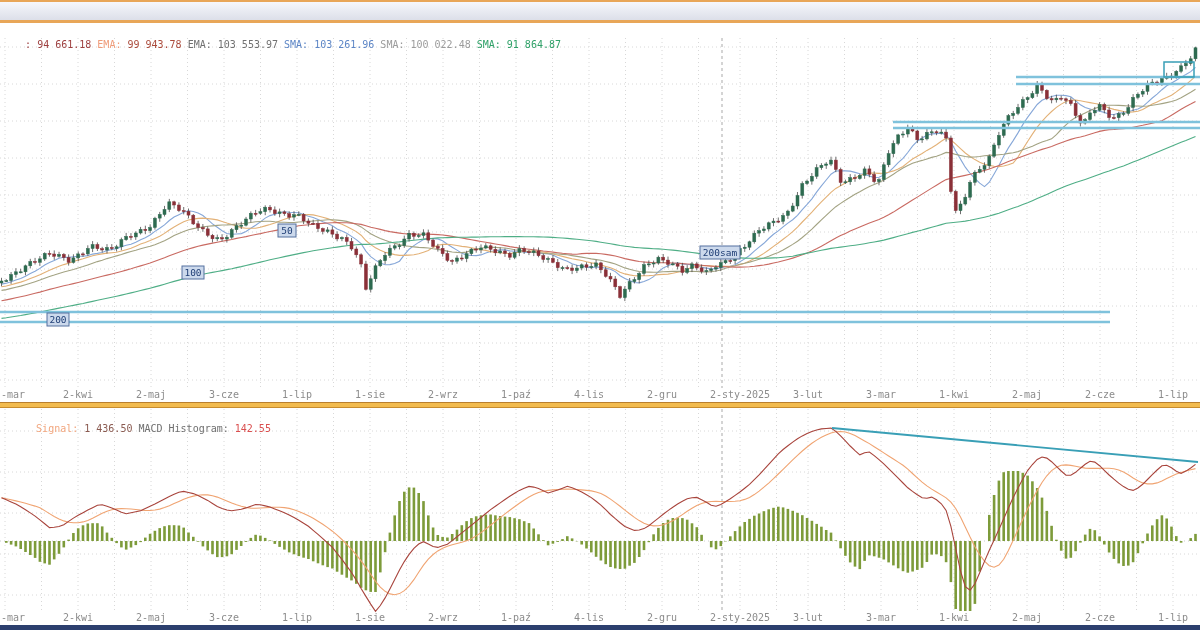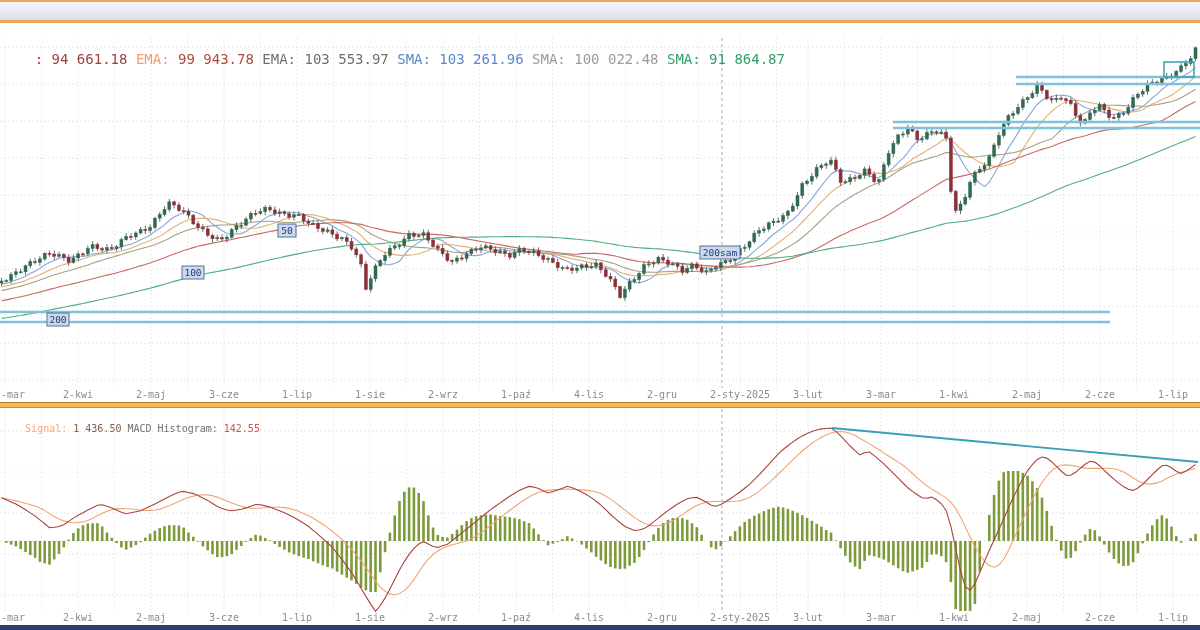--- a/index.html
+++ b/index.html
@@ -1,25 +1,25 @@
 <!DOCTYPE html>
 <html><head>
 <meta charset="utf-8">
 <style>
   html,body{margin:0;padding:0;background:#ffffff;}
   .stage{position:relative;width:1200px;height:630px;overflow:hidden;background:#ffffff;
          font-family:"DejaVu Sans Mono","Liberation Mono",monospace;}
   .topbar{position:absolute;top:0;left:0;width:1200px;height:23px;box-sizing:border-box;
           background:linear-gradient(#f6f7fb,#dcdfe9);
           border-top:2px solid #e8a658;border-bottom:3px solid #e8a658;z-index:3;}
-  .indrow{position:absolute;top:40px;left:1px;height:13px;line-height:13px;font-size:14px;
+  .indrow{position:absolute;top:25px;left:1px;height:13px;line-height:13px;font-size:10px;
           white-space:pre;z-index:3;}
   .sep{position:absolute;top:402px;left:0;width:1200px;height:6px;box-sizing:border-box;
        background:#f2bb4e;border-top:1px solid #b97f2e;border-bottom:1px solid #c78c2e;z-index:3;}
-  .macdrow{position:absolute;top:409px;left:1px;height:13px;line-height:13px;font-size:10px;
+  .macdrow{position:absolute;top:409px;left:12px;height:13px;line-height:13px;font-size:10px;
            white-space:pre;z-index:3;}
   .footer{position:absolute;top:625px;left:0;width:1200px;height:5px;background:#2c3f6e;z-index:3;}
   svg.chart{position:absolute;top:0;left:0;z-index:1;}
   .seg{white-space:pre;}
 </style>
 </head>
 <body>
 
 <div class="stage">
   <div class="topbar"></div>

